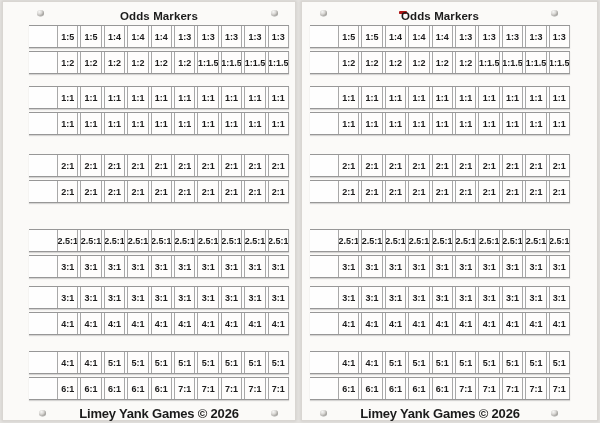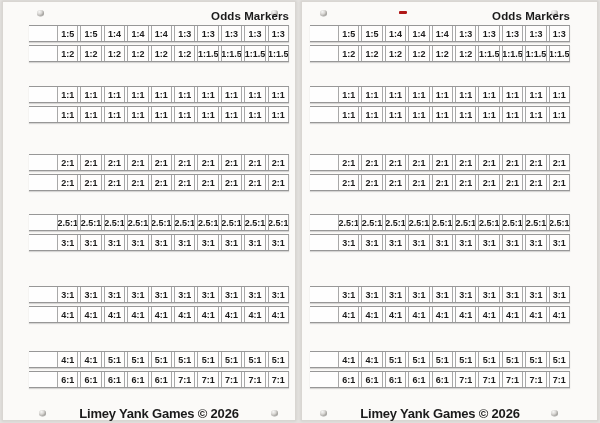--- a/index.html
+++ b/index.html
@@ -13,21 +13,21 @@
   .page{
     position:absolute;top:1px;height:420px;
     background:#fbfaf8;
     border:1px solid #d9d6d2;
     box-sizing:border-box;
     box-shadow:0 0 3px rgba(0,0,0,0.10);
   }
   .page-left{left:2px;width:294px;}
   .page-right{left:301px;width:297px;}
 
-  .title-wrap{position:absolute;top:4px;height:16px;text-align:right;}
+  .title-wrap{position:absolute;top:4px;height:16px;text-align:center;}
   .page-left  .title-wrap{left:26px;width:260px;}
   .page-right .title-wrap{left:8px;width:260px;}
   .title{font-size:11.5px;font-weight:bold;color:#1b1b1b;letter-spacing:0.1px;}
 
   .footer-wrap{position:absolute;top:402px;height:16px;text-align:center;}
   .page-left  .footer-wrap{left:26px;width:260px;}
   .page-right .footer-wrap{left:8px;width:260px;}
   .footer{font-size:13px;font-weight:bold;color:#1b1b1b;letter-spacing:-0.2px;}
 
   .hole{
@@ -45,27 +45,27 @@
   .page-right .hole.br{left:249px;top:408px;}
 
   .strips{position:absolute;top:0;width:260px;height:420px;}
   .page-left  .strips{left:26px;}
   .page-right .strips{left:8px;}
 
   .pair{position:absolute;left:0;width:100%;}
   .pair:nth-child(1){top:23px;}
   .pair:nth-child(2){top:84px;}
   .pair:nth-child(3){top:152px;text-align:center;}
-  .pair:nth-child(4){top:212px;}
+  .pair:nth-child(4){top:227px;}
   .pair:nth-child(5){top:284px;}
   .pair:nth-child(6){top:349px;}
 
   .row{
     display:flex;gap:2px;
-    height:17px;margin-bottom:3px;
+    height:23px;margin-bottom:3px;
     background:#fefefe;
     border-top:1.5px solid #979797;
     border-bottom:1.5px solid #979797;
     box-sizing:border-box;
     box-shadow:0 1px 1px rgba(0,0,0,0.15);
     padding-left:28px;
   }
   .cell{
     flex:1;display:flex;align-items:center;justify-content:center;
     border-left:1px solid #a8a8a8;border-right:1px solid #a8a8a8;

